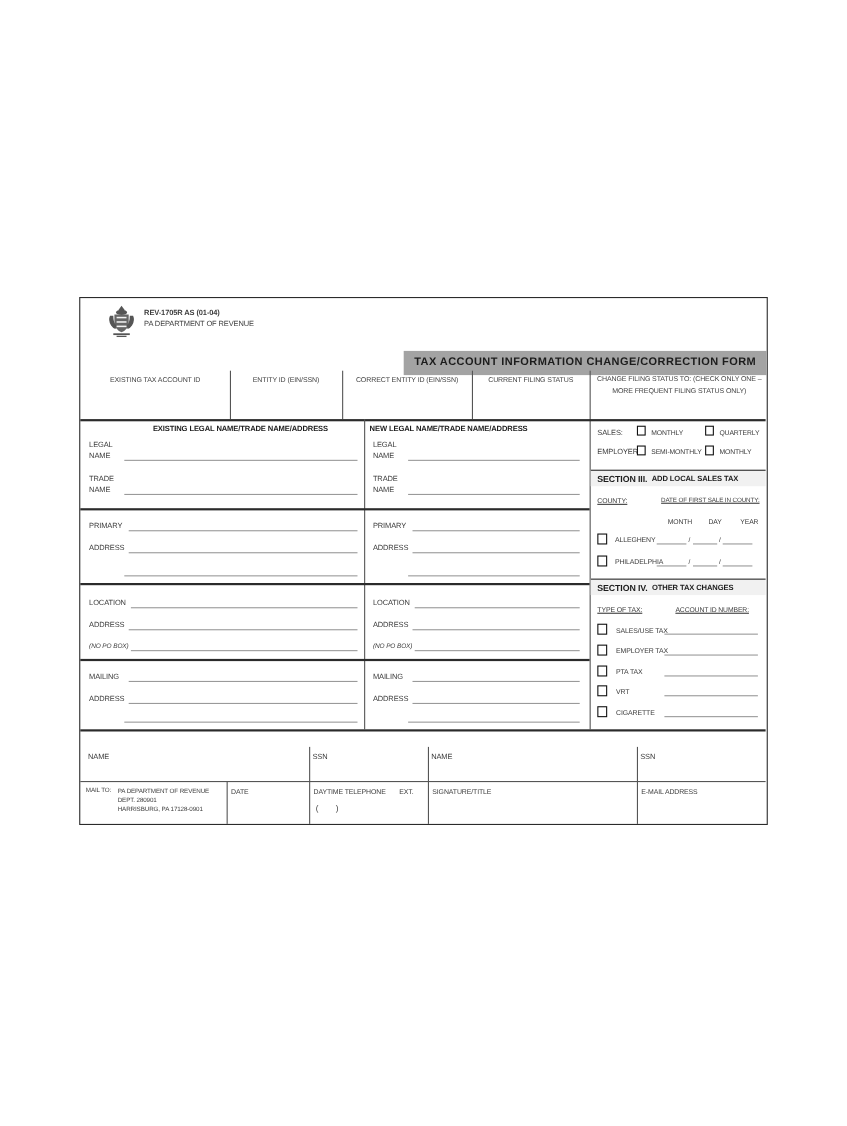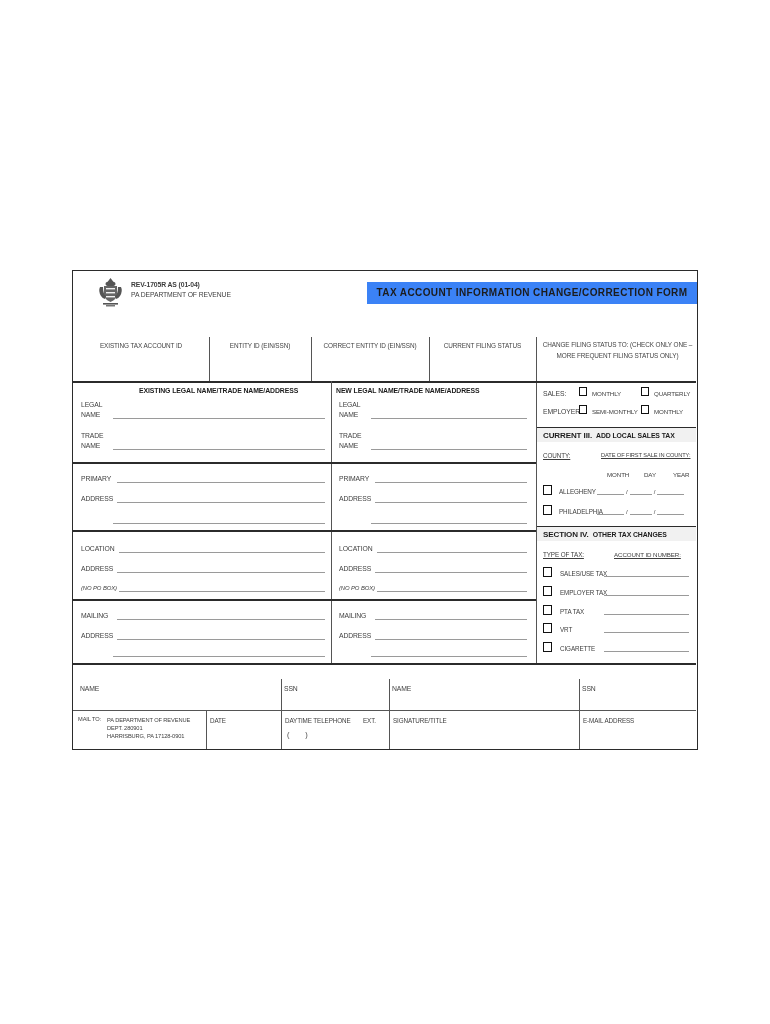--- a/index.html
+++ b/index.html
@@ -8,21 +8,21 @@
     font-family:"Liberation Sans",sans-serif;color:#1c1c1c;
     -webkit-font-smoothing:antialiased;
   }
   .form{position:absolute;left:72px;top:270px;width:626px;height:480px;
     border:1.5px solid #2b2b2b;background:#fff;box-sizing:border-box;}
   .abs{position:absolute;}
   .bar{background:#f1f1f1;display:flex;align-items:center;box-sizing:border-box;}
   .sec{font-weight:bold;font-size:8px;white-space:nowrap;letter-spacing:-0.1px;}
   .sectitle{font-weight:bold;font-size:6.9px;white-space:nowrap;letter-spacing:-0.1px;}
   .title{font-weight:bold;font-size:10px;letter-spacing:0.4px;text-align:center;
-    line-height:22px;white-space:nowrap;background:#3b82f6;}
+    line-height:22px;white-space:nowrap;background:#a3a3a3;margin-top:37px;}
   .flbl{font-size:6.8px;color:#3d3d3d;line-height:9.5px;white-space:nowrap;letter-spacing:-0.1px;}
   .chdr{font-size:6.4px;color:#444;text-align:center;white-space:nowrap;letter-spacing:-0.1px;}
   .small{font-size:5.7px;color:#3d3d3d;white-space:nowrap;letter-spacing:-0.1px;}
   .ln{border-bottom:1px solid #9a9a9a;height:0;}
   .thick{background:#2b2b2b;height:2px;}
   .v{background:#555;width:1px;}
   .cb{display:inline-block;width:8px;height:9px;border:1.2px solid #111;
     background:#fff;box-sizing:border-box;}
   .cbL{width:9px;height:10px;}
   .u{text-decoration:underline;}
@@ -148,21 +148,21 @@
   <span class="abs cb" style="left:568px;top:116px;"></span>
   <div class="abs flbl" style="left:581px;top:118px;font-size:6.2px;">QUARTERLY</div>
 
   <div class="abs flbl" style="left:470px;top:136px;">EMPLOYER:</div>
   <span class="abs cb" style="left:506px;top:134px;"></span>
   <div class="abs flbl" style="left:519px;top:136px;font-size:6.2px;">SEMI-MONTHLY</div>
   <span class="abs cb" style="left:568px;top:134px;"></span>
   <div class="abs flbl" style="left:581px;top:136px;font-size:6.2px;">MONTHLY</div>
 
   <div class="abs bar" style="left:464px;top:156px;width:159px;height:15px;border-top:1px solid #2b2b2b;">
-    <span class="sec" style="margin-left:6px;">CURRENT III.</span>
+    <span class="sec" style="margin-left:6px;">SECTION III.</span>
     <span class="sectitle" style="margin-left:4px;">ADD LOCAL SALES TAX</span>
   </div>
 
   <div class="abs flbl u" style="left:470px;top:180px;font-size:6.3px;">COUNTY:</div>
   <div class="abs small u" style="left:528px;top:181px;">DATE OF FIRST SALE IN COUNTY:</div>
 
   <div class="abs flbl" style="left:534px;top:199px;font-size:6.2px;">MONTH</div>
   <div class="abs flbl" style="left:571px;top:199px;font-size:6.2px;">DAY</div>
   <div class="abs flbl" style="left:600px;top:199px;font-size:6.2px;">YEAR</div>
 

